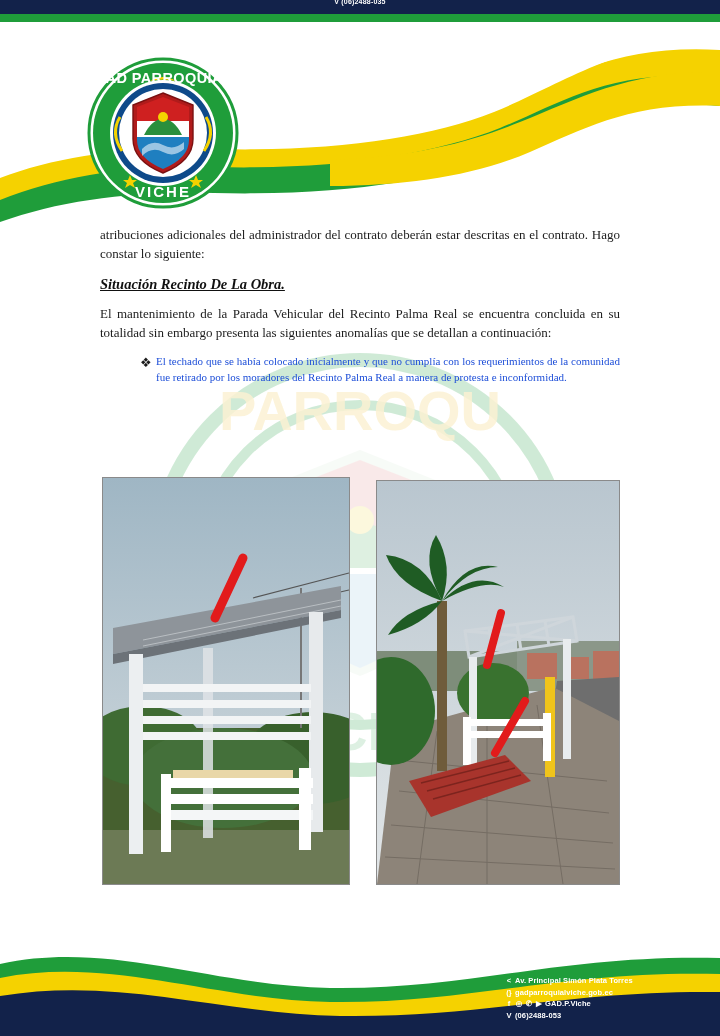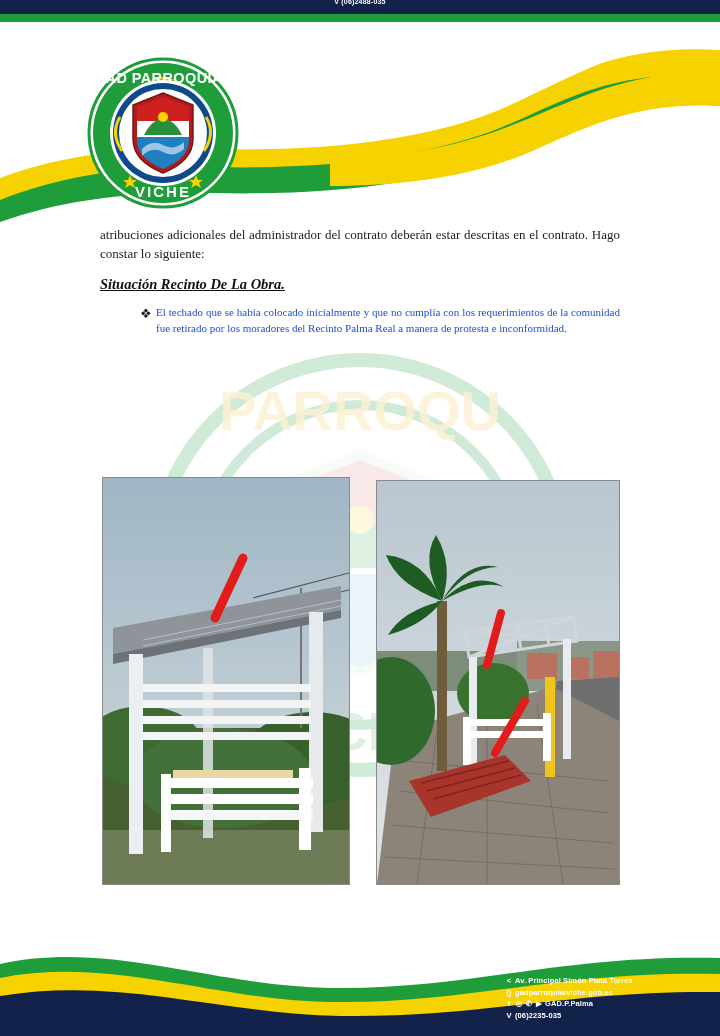--- a/index.html
+++ b/index.html
@@ -231,20 +231,21 @@
       <path d="M150 218 q22 -44 65 -44 q43 0 65 44 z" fill="#6fbf7a"></path>
       <circle cx="215" cy="170" r="14" fill="#f2e06a"></circle>
       <text x="215" y="80" text-anchor="middle" font-family="Liberation Sans, sans-serif" font-size="56" font-weight="bold" fill="#f0c23a" opacity=".85">PARROQU</text>
       <text x="215" y="400" text-anchor="middle" font-family="Liberation Sans, sans-serif" font-size="54" font-weight="bold" fill="#2aa34a" opacity=".7">VICHE</text>
     </svg>
   </div>
 
   <div class="content">
     <p class="para">atribuciones adicionales del administrador del contrato deberán estar descritas en el contrato.  Hago constar lo siguiente:</p>
     <p class="heading">Situación Recinto De La Obra.</p>
+    <p class="para">El mantenimiento de la Parada Vehicular del Recinto Palma Real se encuentra concluida en su totalidad sin embargo presenta las siguientes anomalías que se detallan a continuación:</p>
     <div class="bullet-row">
       <span class="bullet-mark">❖</span>
       <span class="bullet-text">El techado que se había colocado inicialmente y que no cumplía con los requerimientos de la comunidad fue retirado por los moradores del Recinto Palma Real a manera de protesta e inconformidad.</span>
     </div>
   </div>
 
   <div class="photos">
 
     <div class="photo photo-left">
       <svg width="246" height="406" viewBox="0 0 246 406" xmlns="http://www.w3.org/2000/svg">
@@ -388,20 +389,20 @@
   </div>
 
   <div class="footer-lines">
     <span class="fline">
       <span class="ficon">&lt;</span><span class="gl">Av. Principal Simón Plata Torres</span>
     </span>
     <span class="fline">
       <span class="ficon">(}</span><span class="gl">gadparroquialviche.gob.ec</span>
     </span>
     <span class="fline">
-      <span class="ficon">f</span><span class="ficon">◎</span><span class="ficon">✆</span><span class="ficon">▶</span><span class="gl">GAD.P.Palma</span>
+      <span class="ficon">f</span><span class="ficon">◎</span><span class="ficon">✆</span><span class="ficon">▶</span><span class="gl">GAD.P.Viche</span>
     </span>
     <span class="fline">
-      <span class="ficon">V</span><span class="gl">(06)2235-035</span>
+      <span class="ficon">V</span><span class="gl">(06)2488-053</span>
     </span>
   </div>
 
 </div>
 
 </body></html>

